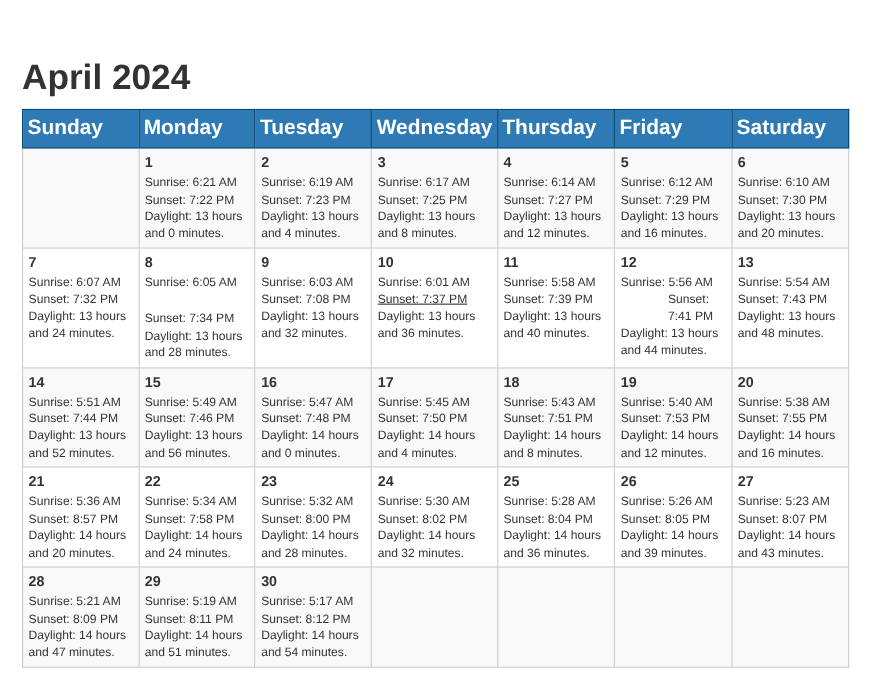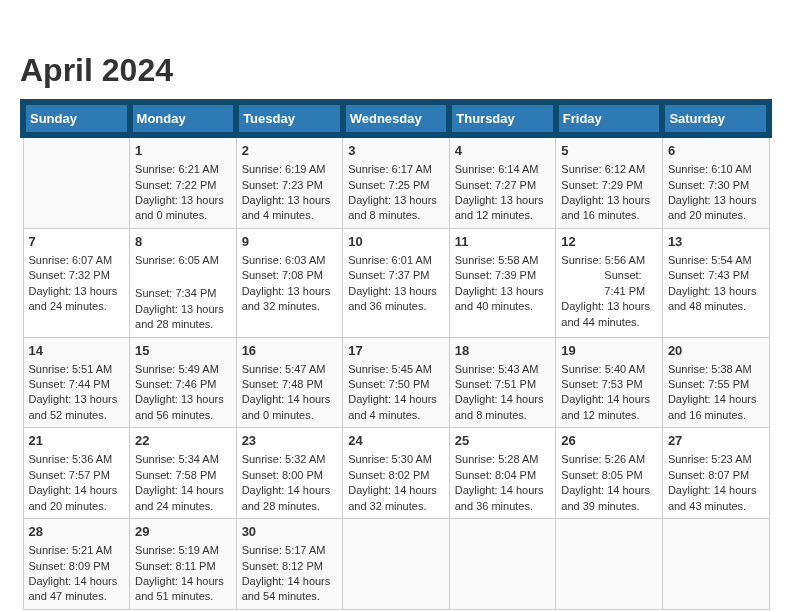--- a/index.html
+++ b/index.html
@@ -52,22 +52,22 @@
     table {
       width: 100%;
       border-collapse: collapse;
       font-size: 11px;
     }
     thead tr th {
       background: #2e7ab5;
       color: #fff;
       padding: 6px 4px;
       text-align: left;
-      font-size: 13px;
-      border: 6px solid #0c4a6e;
+      font-size: 19px;
+      border: 1px solid #0c4a6e;
     }
     tbody tr td {
       border: 1px solid #ccc;
       padding: 4px 5px;
       vertical-align: top;
       width: calc(100% / 7);
       min-height: 80px;
       color: #333;
       line-height: 1.4;
     }
@@ -169,21 +169,21 @@
         <td>
           <span class="day-num">9</span>
           <span style="display: block;">Sunrise: 6:03 AM</span>
           <span style="display: block;">Sunset: 7:08 PM</span>
           <span style="display: block;">Daylight: 13 hours</span>
           <span style="display: block;">and 32 minutes.</span>
         </td>
         <td>
           <span class="day-num">10</span>
           <span style="display: block;">Sunrise: 6:01 AM</span>
-          <span style="display: block;">Sunset: 7:37 PM</span>
+          <span style="display: block; text-decoration: underline;">Sunset: 7:37 PM</span>
           <span style="display: block;">Daylight: 13 hours</span>
           <span style="display: block;">and 36 minutes.</span>
         </td>
         <td>
           <span class="day-num">11</span>
           <span style="display: block;">Sunrise: 5:58 AM</span>
           <span style="display: block;">Sunset: 7:39 PM</span>
           <span style="display: block;">Daylight: 13 hours</span>
           <span style="display: block;">and 40 minutes.</span>
         </td>
@@ -250,21 +250,21 @@
           <span style="display: block;">Sunrise: 5:38 AM</span>
           <span style="display: block;">Sunset: 7:55 PM</span>
           <span style="display: block;">Daylight: 14 hours</span>
           <span style="display: block;">and 16 minutes.</span>
         </td>
       </tr>
       <tr>
         <td>
           <span class="day-num">21</span>
           <span style="display: block;">Sunrise: 5:36 AM</span>
-          <span style="display: block;">Sunset: 7:57 PM</span>
+          <span style="display: block;">Sunset: 8:57 PM</span>
           <span style="display: block;">Daylight: 14 hours</span>
           <span style="display: block;">and 20 minutes.</span>
         </td>
         <td>
           <span class="day-num">22</span>
           <span style="display: block;">Sunrise: 5:34 AM</span>
           <span style="display: block;">Sunset: 7:58 PM</span>
           <span style="display: block;">Daylight: 14 hours</span>
           <span style="display: block;">and 24 minutes.</span>
         </td>

